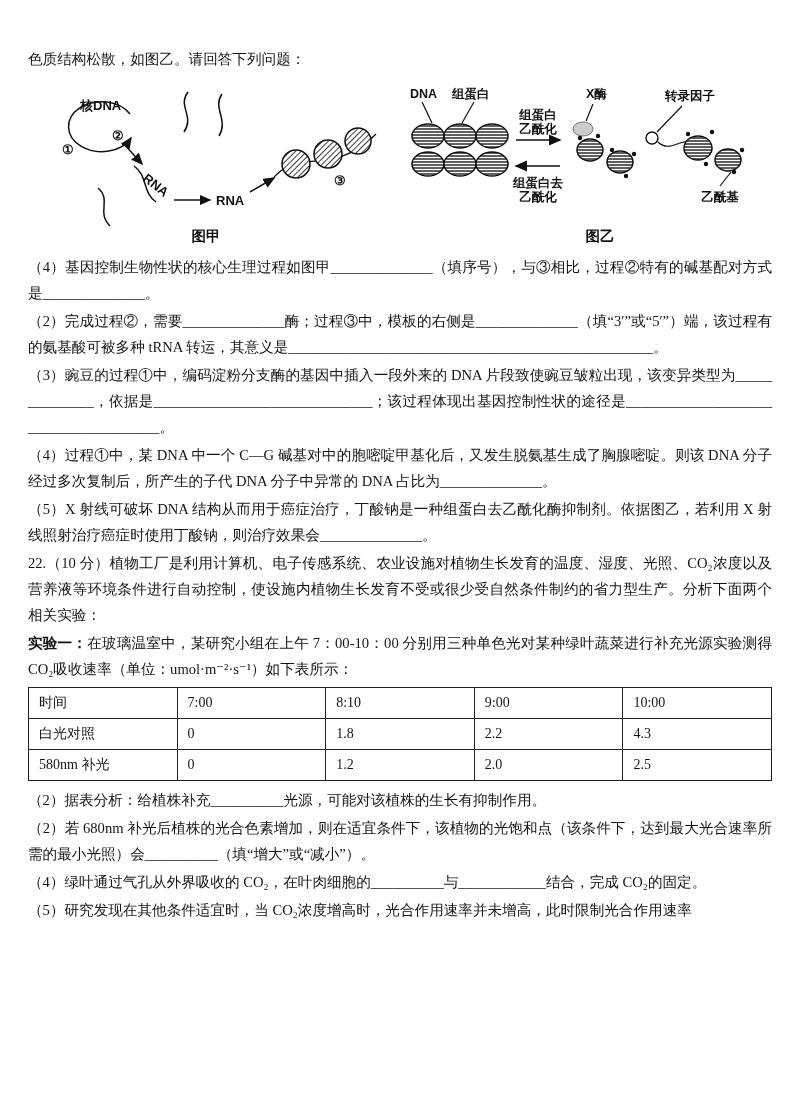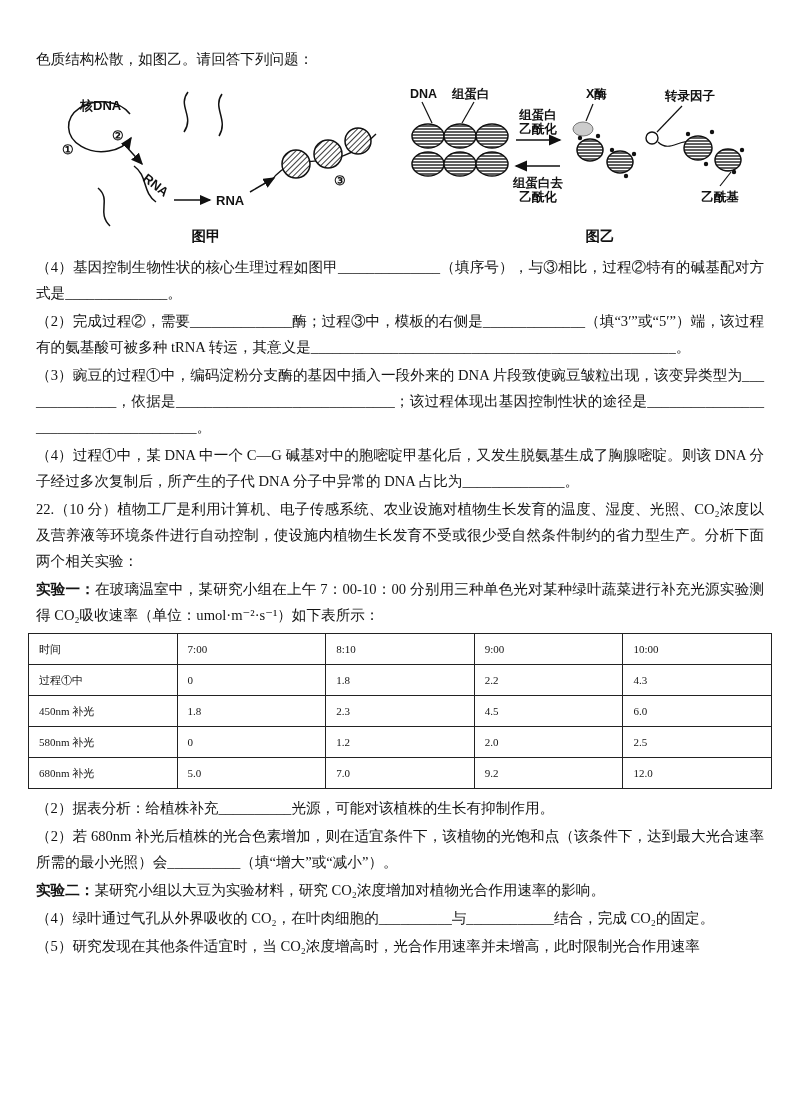--- a/index.html
+++ b/index.html
@@ -3,30 +3,30 @@
 <meta charset="utf-8">
 <style>
   * { box-sizing: border-box; }
   html, body { margin: 0; padding: 0; background: #e8e8e8; }
   .page {
     width: 800px; height: 1118px; margin: 0 auto; background: #ffffff;
     padding: 44px 28px 0 28px; overflow: hidden; position: relative;
     font-family: "Liberation Serif", "DejaVu Serif", serif;
     font-size: 14.6px; line-height: 26px; color: #141414;
   }
-  p { margin: 2px 8px; text-align: justify; word-break: break-all; }
+  p { margin: 2px 0; text-align: justify; word-break: break-all; }
   .bold { font-weight: bold; }
   .figures {
     display: flex; justify-content: center; align-items: flex-end;
     margin: 4px 0 6px 0; height: 172px;
   }
   .fig text { font-family: "Liberation Sans", sans-serif; }
   table.exp {
     border-collapse: collapse; width: 100%; margin: 5px 0 6px 0;
-    font-size: 11px;
+    font-size: 14px;
   }
   table.exp td {
     border: 1px solid #222; height: 29px; padding: 2px 10px;
     text-align: left; vertical-align: middle; background: #fff;
   }
   table.exp td.c0 { width: 20%; }
   table.exp td.cv { width: 20%; }
 </style>
 </head>
 <body>
@@ -136,66 +136,52 @@
         <text x="330" y="121" text-anchor="middle">乙酰基</text>
         <text x="210" y="161" text-anchor="middle" font-size="14.5">图乙</text>
       </g>
     </svg>
   </div>
 
   <p>（4）基因控制生物性状的核心生理过程如图甲______________（填序号），与③相比，过程②特有的碱基配对方式是______________。</p>
   <p>（2）完成过程②，需要______________酶；过程③中，模板的右侧是______________（填“3′”或“5′”）端，该过程有的氨基酸可被多种 tRNA 转运，其意义是__________________________________________________。</p>
   <p>（3）豌豆的过程①中，编码淀粉分支酶的基因中插入一段外来的 DNA 片段致使豌豆皱粒出现，该变异类型为______________，依据是______________________________；该过程体现出基因控制性状的途径是______________________________________。</p>
   <p>（4）过程①中，某 DNA 中一个 C—G 碱基对中的胞嘧啶甲基化后，又发生脱氨基生成了胸腺嘧啶。则该 DNA 分子经过多次复制后，所产生的子代 DNA 分子中异常的 DNA 占比为______________。</p>
+  <p>（5）X 射线可破坏 DNA 结构从而用于癌症治疗，丁酸钠是一种组蛋白去乙酰化酶抑制剂。依据图乙，若利用 X 射线照射治疗癌症时使用丁酸钠，则治疗效果会______________。</p>
 
   <p>22.（10 分）植物工厂是利用计算机、电子传感系统、农业设施对植物生长发育的温度、湿度、光照、CO₂浓度以及营养液等环境条件进行自动控制，使设施内植物生长发育不受或很少受自然条件制约的省力型生产。分析下面两个相关实验：</p>
 
   <p><span class="bold">实验一：</span><span>在玻璃温室中，某研究小组在上午 7：00-10：00 分别用三种单色光对某种绿叶蔬菜进行补充光源实验测得 CO₂吸收速率（单位：umol·m⁻²·s⁻¹）如下表所示：</span></p>
 
   <table class="exp">
     <tbody>
       <tr>
         <td class="c0">时间</td>
         <td class="cv">7:00</td>
         <td class="cv">8:10</td>
         <td class="cv">9:00</td>
         <td class="cv">10:00</td>
       </tr>
       <tr>
-        <td class="c0">过程①中</td>
+        <td class="c0">白光对照</td>
         <td>0</td>
         <td>1.8</td>
         <td>2.2</td>
         <td>4.3</td>
-      </tr>
-      <tr>
-        <td class="c0">450nm 补光</td>
-        <td>1.8</td>
-        <td>2.3</td>
-        <td>4.5</td>
-        <td>6.0</td>
       </tr>
       <tr>
         <td class="c0">580nm 补光</td>
         <td>0</td>
         <td>1.2</td>
         <td>2.0</td>
         <td>2.5</td>
       </tr>
-      <tr>
-        <td class="c0">680nm 补光</td>
-        <td>5.0</td>
-        <td>7.0</td>
-        <td>9.2</td>
-        <td>12.0</td>
-      </tr>
     </tbody>
   </table>
 
   <p>（2）据表分析：给植株补充__________光源，可能对该植株的生长有抑制作用。</p>
   <p>（2）若 680nm 补光后植株的光合色素增加，则在适宜条件下，该植物的光饱和点（该条件下，达到最大光合速率所需的最小光照）会__________（填“增大”或“减小”）。</p>
 
-  <p><span class="bold">实验二：</span><span>某研究小组以大豆为实验材料，研究 CO₂浓度增加对植物光合作用速率的影响。</span></p>
 
   <p>（4）绿叶通过气孔从外界吸收的 CO₂，在叶肉细胞的__________与____________结合，完成 CO₂的固定。</p>
   <p>（5）研究发现在其他条件适宜时，当 CO₂浓度增高时，光合作用速率并未增高，此时限制光合作用速率</p>
 
 </div>
 
 </body></html>

